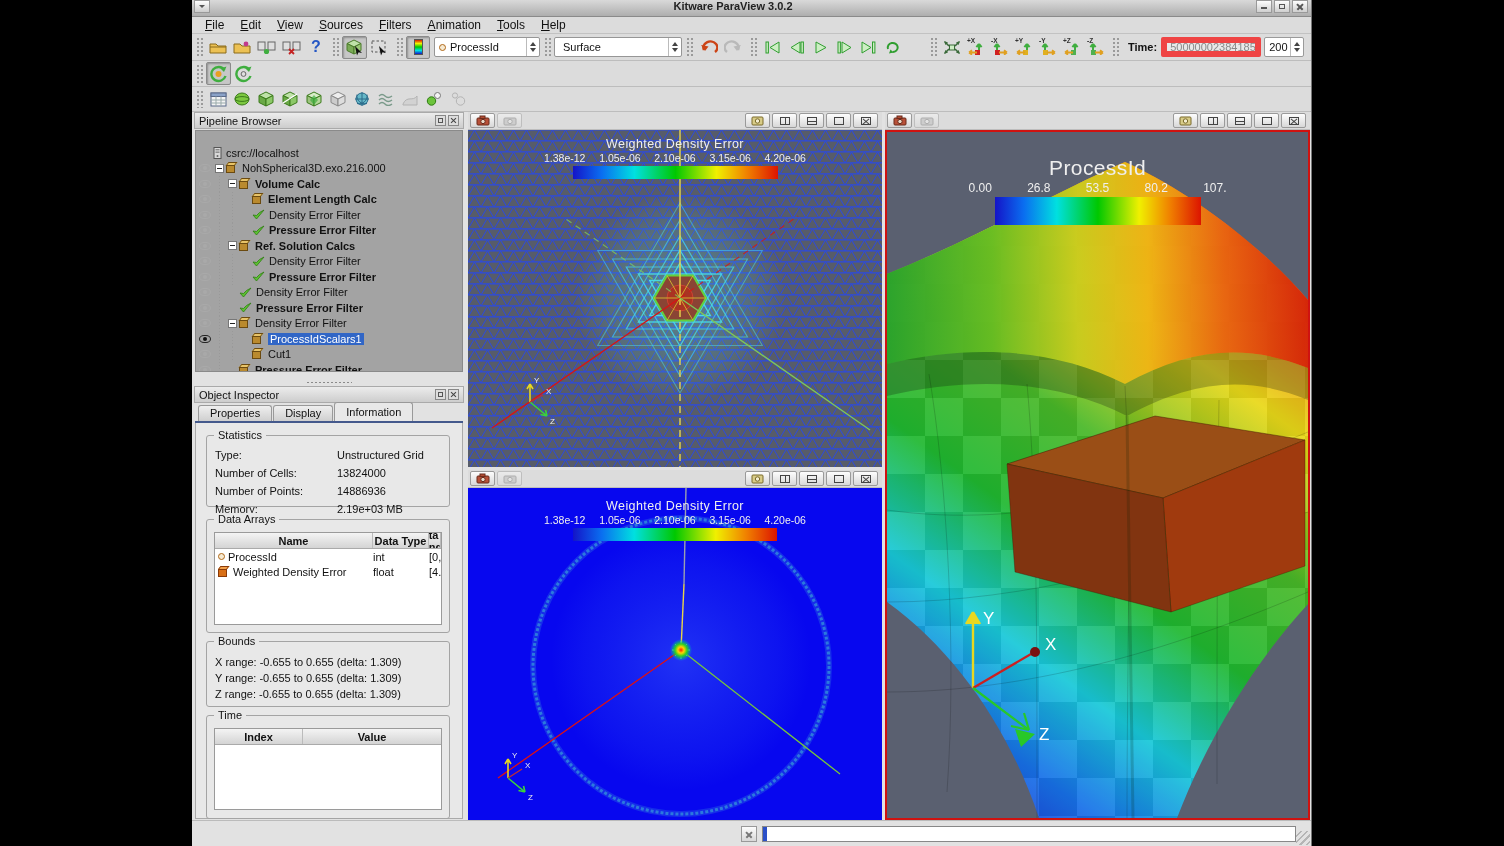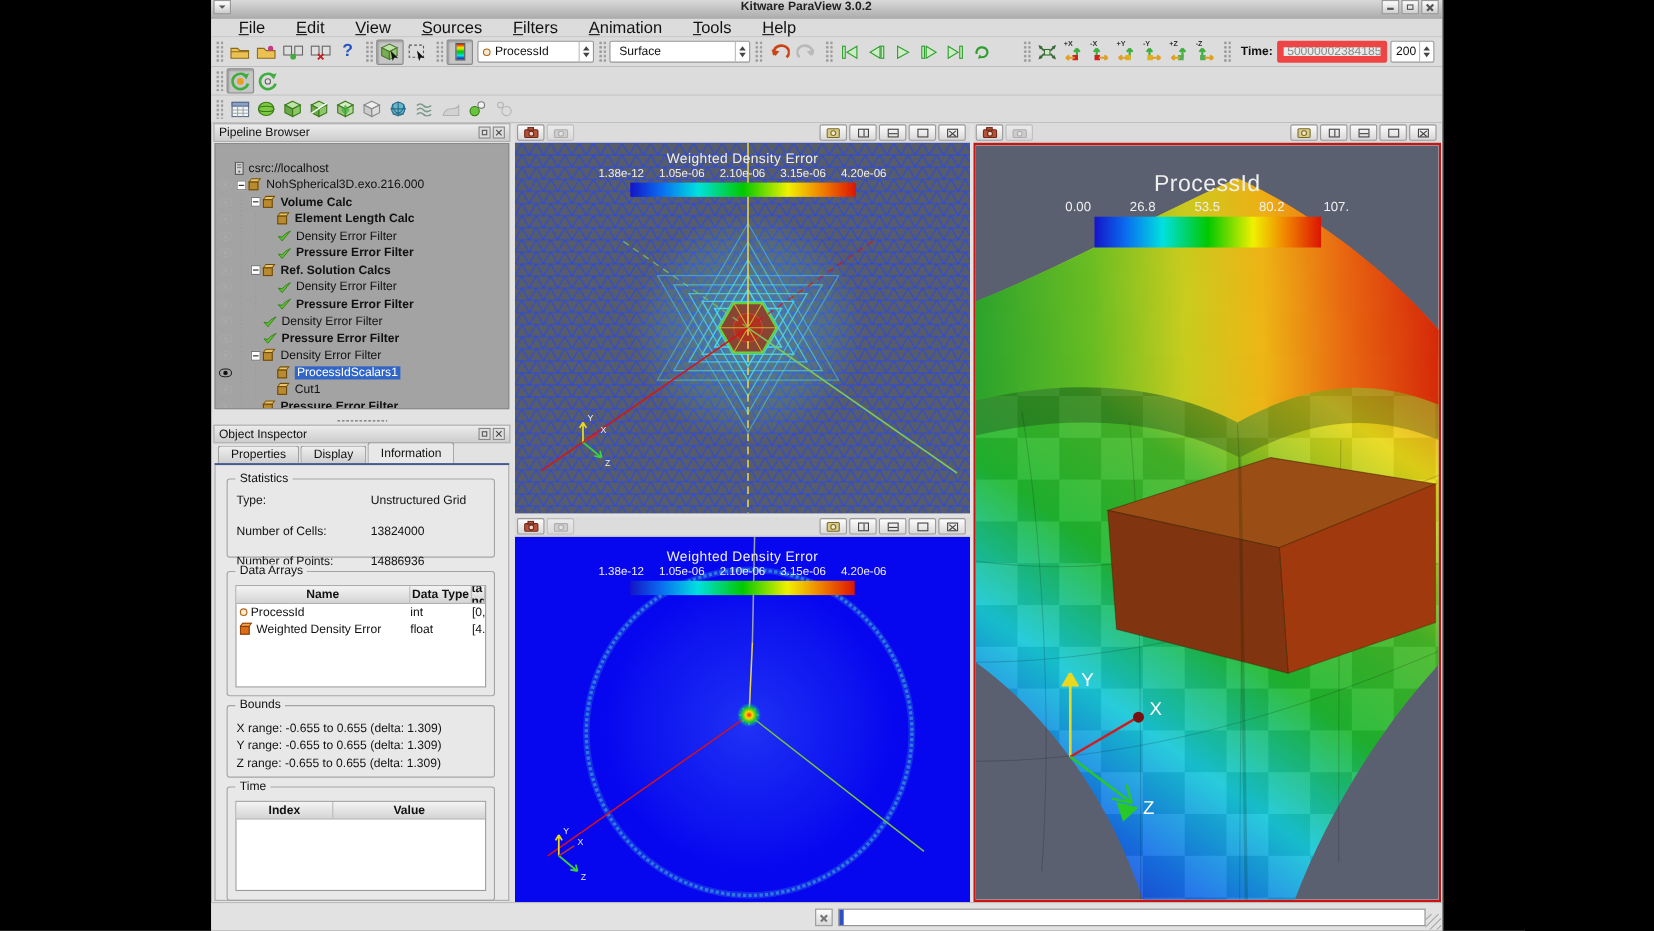--- a/index.html
+++ b/index.html
@@ -20,21 +20,21 @@
   .wbtn { width:16px; height:13px; border:1px solid #999; background:linear-gradient(#fdfdfd,#cfcfcf);
     position:relative; }
   .wbtn.min::after { content:''; position:absolute; left:4px; right:4px; bottom:3px; height:2px; background:#555; }
   .wbtn.max::after { content:''; position:absolute; left:4px; right:4px; top:3px; bottom:3px; border:1px solid #555; }
   .wbtn.cls::before,.wbtn.cls::after { content:''; position:absolute; left:3px; right:3px; top:5px; height:1.5px; background:#555; }
   .wbtn.cls::before { transform:rotate(45deg); } .wbtn.cls::after { transform:rotate(-45deg); }
 
   
   .menubar { position:absolute; left:0; top:17px; right:0; height:17px; background:#dcdcdc;
     border-bottom:1px solid #c2c2c2; display:flex; align-items:center; padding-left:6px; gap:2px; }
-  .menu-item { display:inline-block; padding:1px 7px; font-size:15px;margin-left:12px; }
+  .menu-item { display:inline-block; padding:1px 7px; font-size:12px; }
   .menu-item::first-letter { text-decoration:underline; }
 
   
   .toolbar { position:absolute; left:0; right:0; background:#dcdcdc; border-bottom:1px solid #bdbdbd;
     display:flex; align-items:center; }
   .tb1 { top:34px; height:27px; } .tb2 { top:61px; height:26px; } .tb3 { top:87px; height:25px; }
   .grip { width:7px; align-self:stretch; margin:3px 3px 3px 4px; flex:none;
     background-image:radial-gradient(circle,#9a9a9a 1px,transparent 1.4px); background-size:4px 4px; }
   .tbtn { height:23px; min-width:24px; padding:0 2px; display:flex; align-items:center; justify-content:center;
     border:1px solid transparent; border-radius:2px; flex:none; position:relative; }
@@ -99,21 +99,21 @@
   .oi { position:absolute; left:0; right:0; top:274px; bottom:0; }
   .tabs { position:absolute; left:1px; right:1px; top:18px; height:19px; display:flex; align-items:flex-end;
     border-bottom:2px solid #44598c; padding-left:3px; }
   .tab { height:16px; padding:1px 11px 0; border:1px solid #999; border-bottom:none;
     background:linear-gradient(#efefef,#cfcfcf); border-radius:3px 3px 0 0; margin-right:1px; }
   .tab.active { height:19px; background:#e8e8e8; padding-top:3px; }
   .pane { position:absolute; left:1px; right:1px; top:37px; bottom:1px; background:#e8e8e8;
     border:1px solid #aaa; border-top:none; }
   .gbox { position:absolute; left:10px; right:12px; border:1px solid #a4a4a4; border-radius:3px; }
   .gb-title { position:absolute; top:-7px; left:7px; background:#e8e8e8; padding:0 4px; }
-  .statrows { display:grid; grid-template-columns:122px auto; padding:13px 0 0 8px; row-gap:16px; }
+  .statrows { display:grid; grid-template-columns:122px auto; padding:13px 0 0 8px; row-gap:6px; }
   .datatable { position:absolute; left:7px; right:7px; top:12px; bottom:7px; background:#fff; border:1px solid #9a9a9a; }
   .dthead { display:flex; height:16px; background:linear-gradient(#f4f4f4,#d4d4d4); border-bottom:1px solid #aaa; }
   .dthead span { border-right:1px solid #bbb; display:flex; align-items:center; justify-content:center; font-weight:bold; overflow:hidden; }
   .dtrow { display:flex; height:15px; align-items:center; }
   .dtrow span { overflow:hidden; white-space:nowrap; }
   .c1 { width:158px; flex:none; } .c2 { width:56px; flex:none; } .c3 { flex:1; }
   .dtrow .c1 { display:flex; align-items:center; gap:3px; padding-left:3px; }
   .boundlines { padding:12px 0 0 8px; line-height:16px; }
   .timetable { position:absolute; left:7px; right:7px; top:12px; bottom:8px; background:#fff; border:1px solid #9a9a9a; }
   .t1 { width:88px; flex:none; } .t2 { flex:1; }

